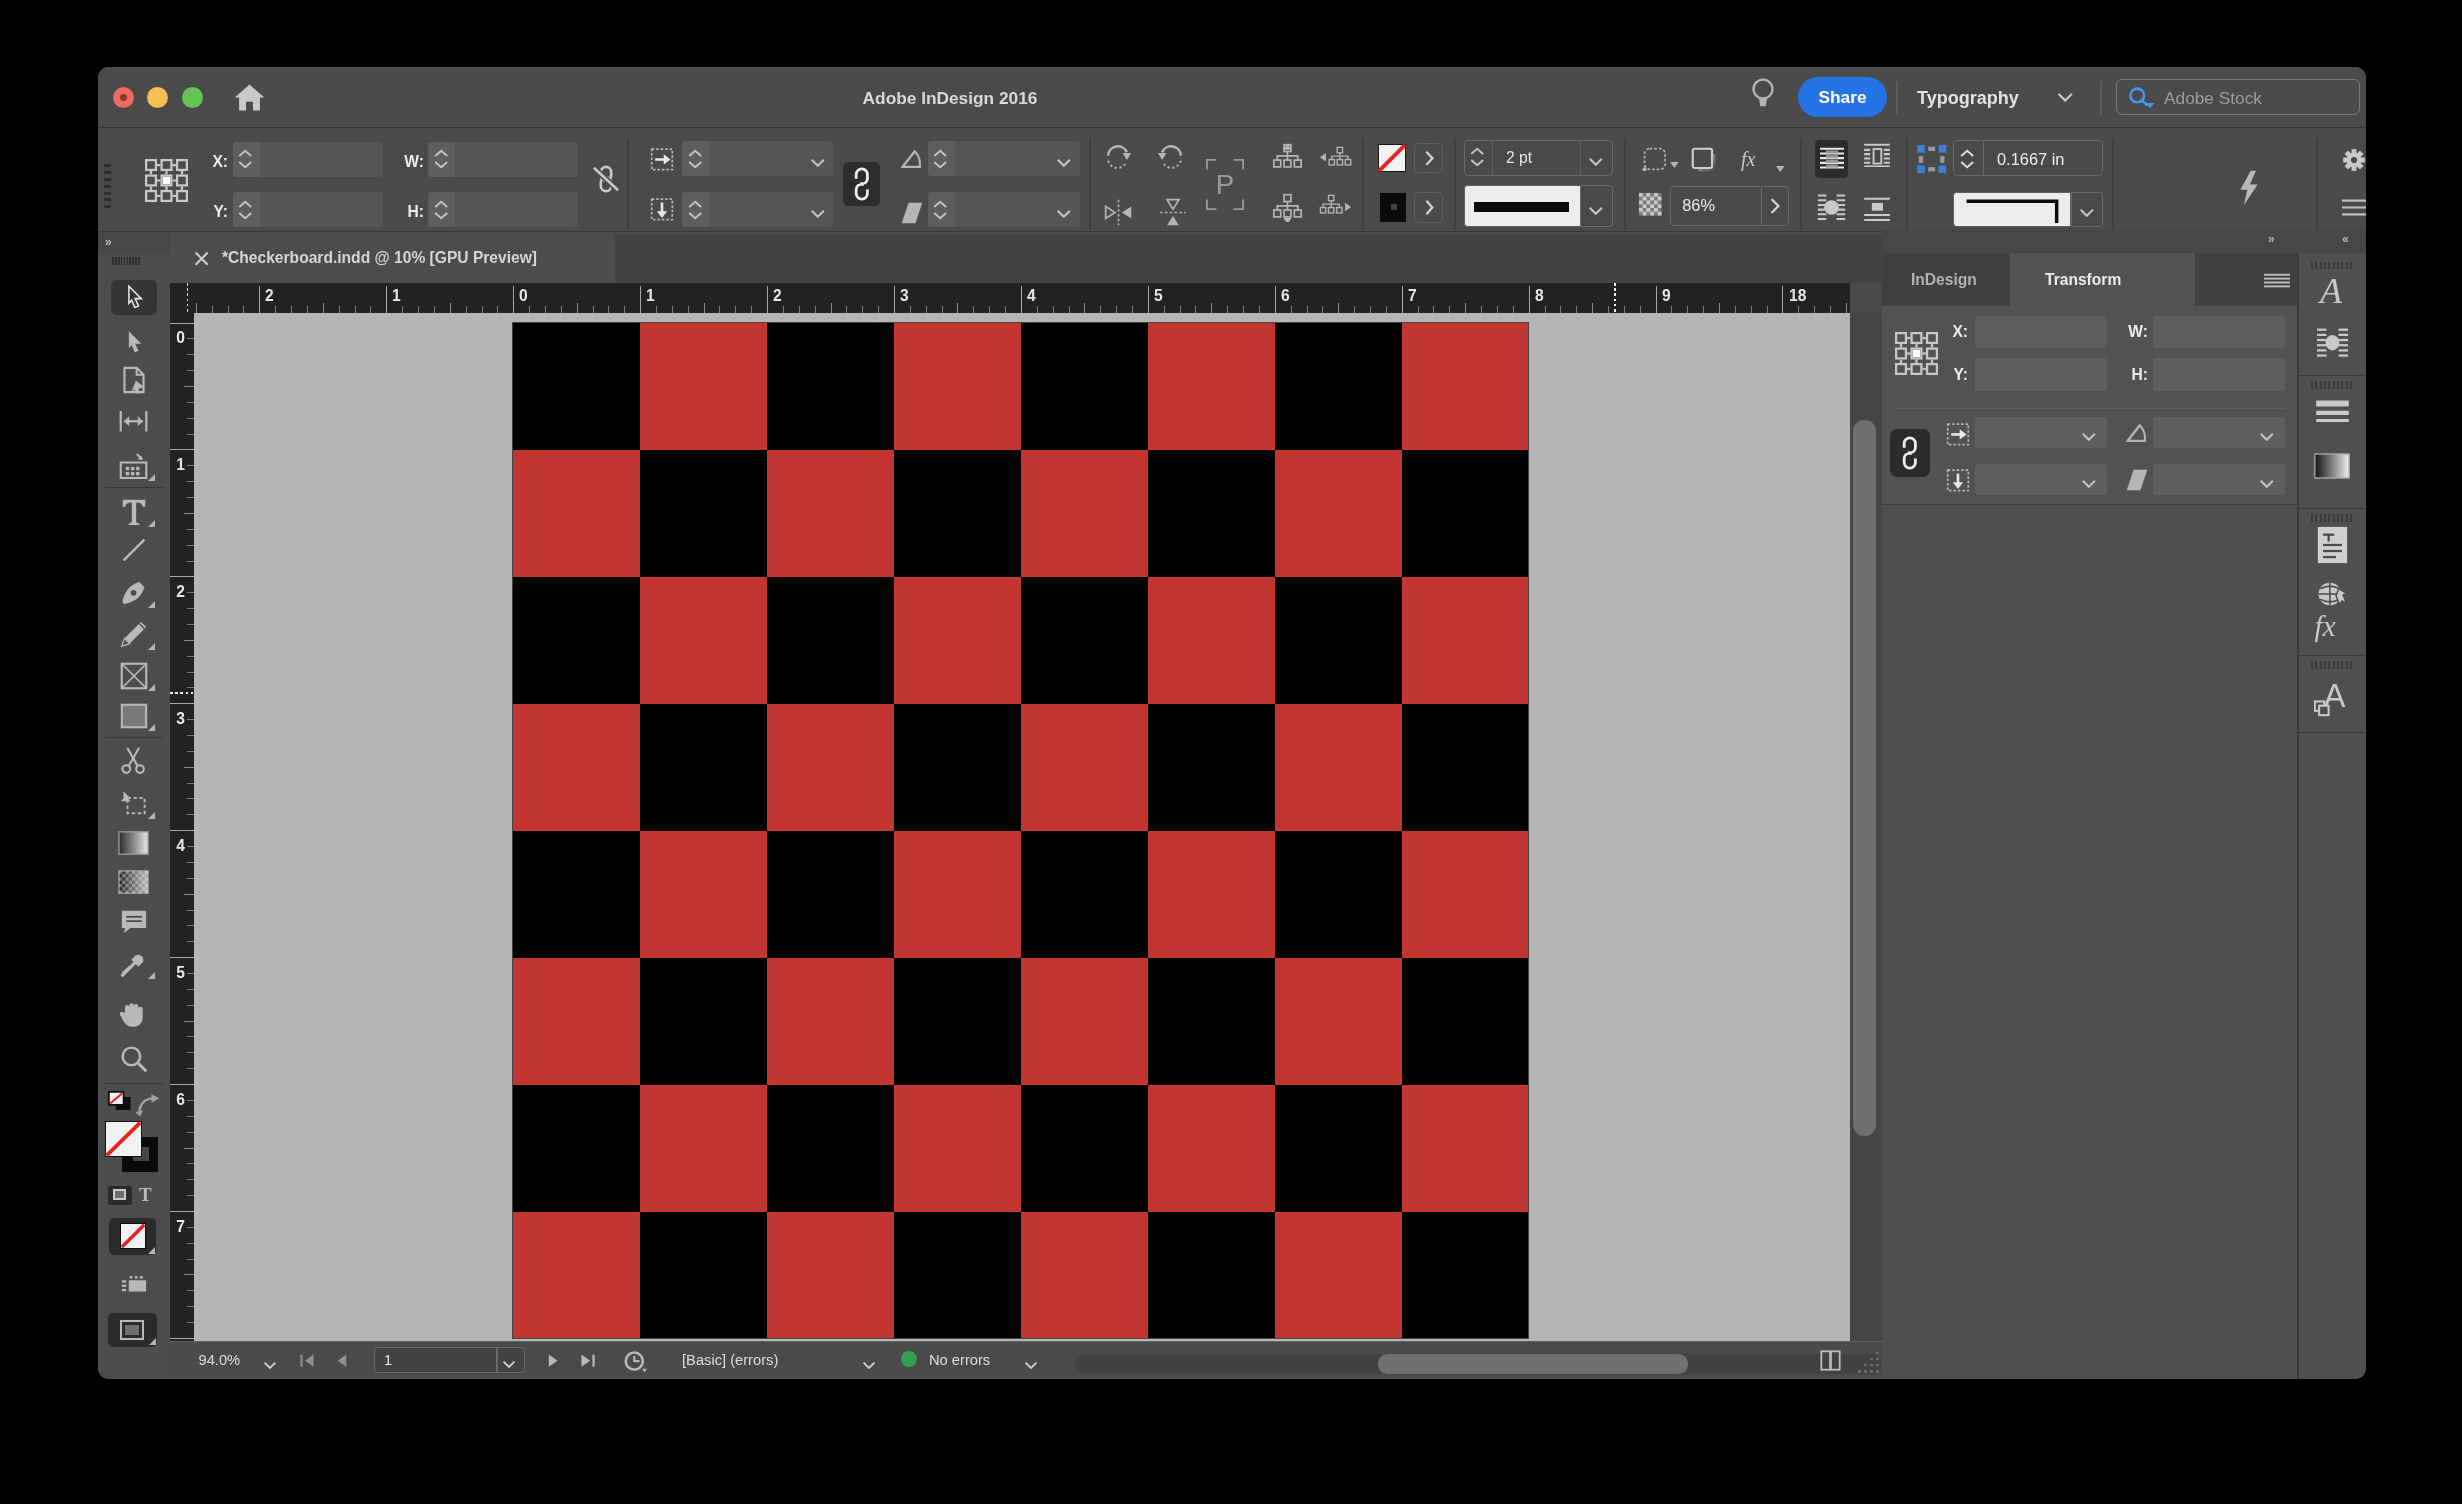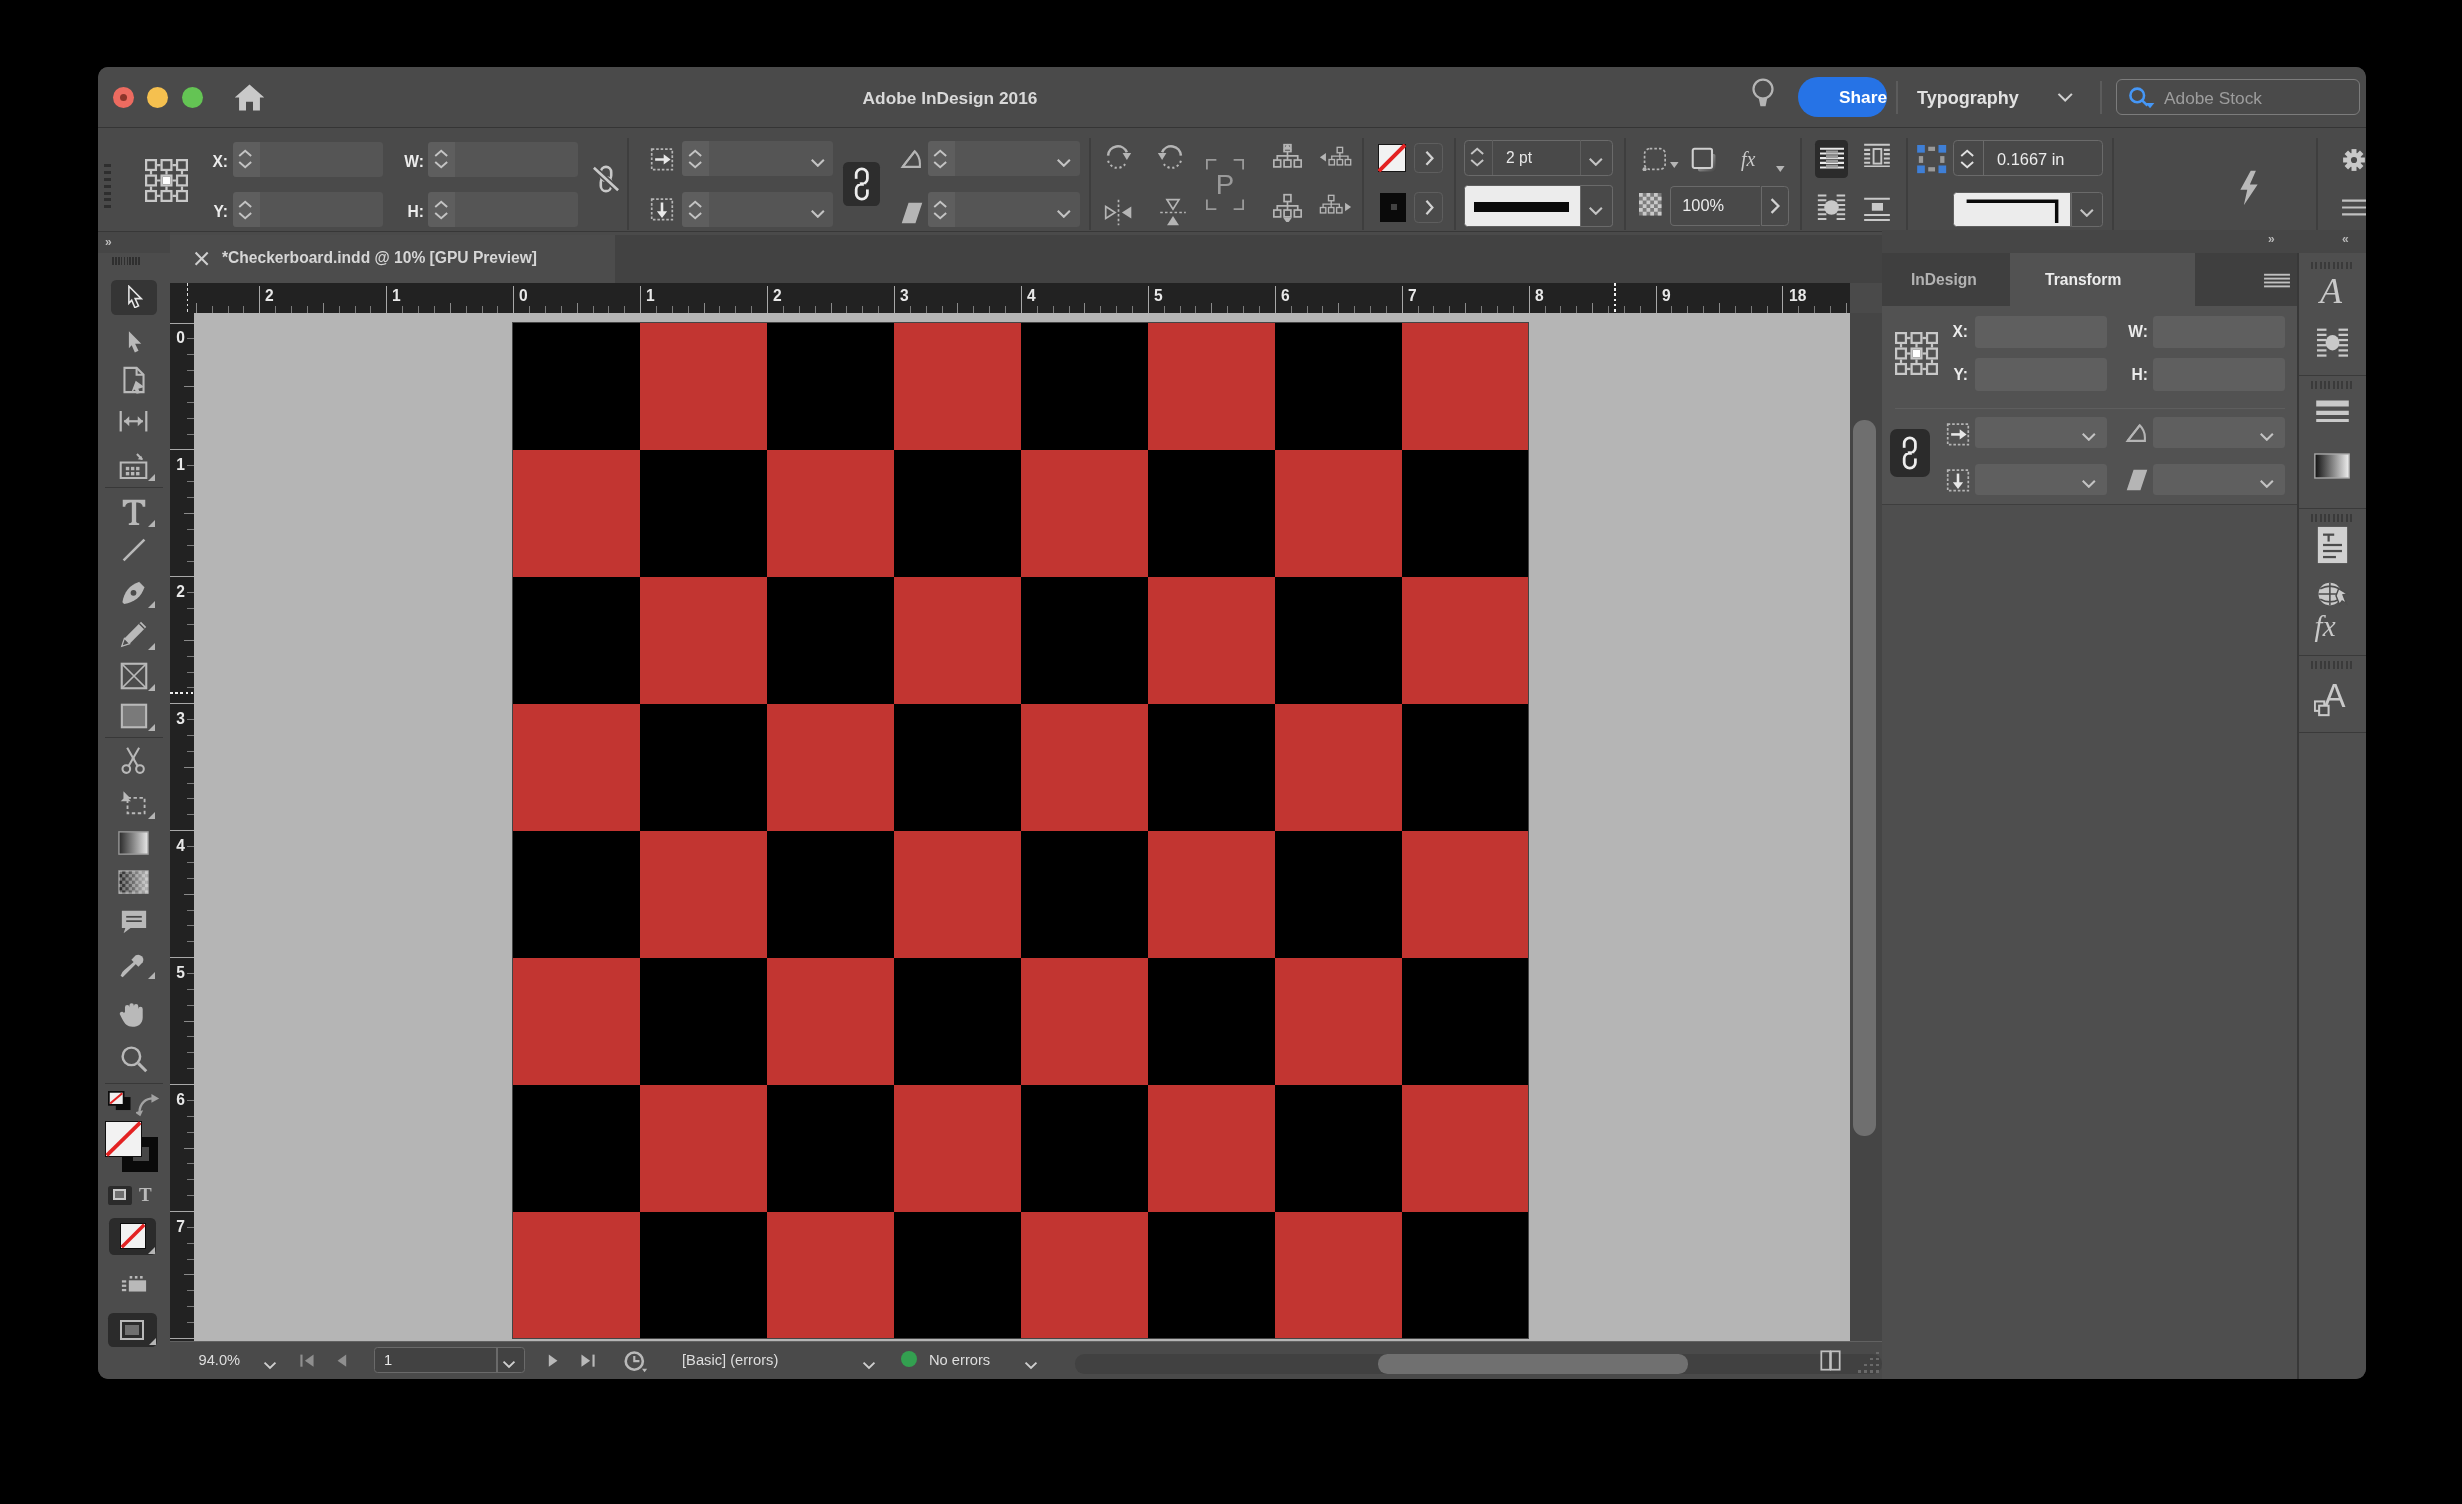--- a/index.html
+++ b/index.html
@@ -18,21 +18,21 @@
   <div class="abs" style="left:84px;top:20px;width:21px;height:21px;border-radius:50%;background:#64c454;"></div>
   <svg class="abs" style="left:135px;top:14px;" width="33" height="33" viewBox="0 0 38 38">
       <path d="M19 4 L36 19 L31 19 L31 34 L23 34 L23 24 L15 24 L15 34 L7 34 L7 19 L2 19 Z" fill="#c9c9c9"></path>
     </svg>
   <div class="abs" style="left:679px;top:21px;width:346px;text-align:center;color:#d9d9d9;font-size:17.3px;font-weight:bold;">Adobe InDesign 2016</div>
 
   <svg class="abs" style="left:1652px;top:10.4px;" width="26" height="38" viewBox="0 0 30 44">
     <circle cx="15" cy="14" r="11" fill="none" stroke="#b4b4b4" stroke-width="2.6"></circle>
     <path d="M10 24 L20 24 L18 34 L12 34 Z" fill="#b4b4b4"></path>
   </svg>
-  <div class="abs" style="left:1700px;top:9.5px;width:89px;height:40px;border-radius:20px;background:#2673e6;color:#fff;font-size:17.3px;font-weight:bold;text-align:right;line-height:40px;">Share</div>
+  <div class="abs" style="left:1700px;top:9.5px;width:89px;height:40px;border-radius:20px;background:#2673e6;color:#fff;font-size:17.3px;font-weight:bold;text-align:center;line-height:40px;">Share</div>
   <div class="abs" style="left:1798px;top:14px;width:1.7px;height:33px;background:#5c5c5c;"></div>
   <div class="abs" style="left:1819px;top:21px;color:#e3e3e3;font-size:18px;font-weight:bold;">Typography</div>
   <svg class="abs" style="left:1959px;top:25px;" width="16.4" height="11.2" viewBox="0 0 22 14">
       <polyline points="2,2 11,11 20,2" fill="none" stroke="#d0d0d0" stroke-width="2.8"></polyline>
     </svg>
   <div class="abs" style="left:2002px;top:14px;width:1.7px;height:33px;background:#5c5c5c;"></div>
   <div class="abs" style="left:2018px;top:12px;width:244px;height:36px;border:1.7px solid #7c7c7c;border-radius:6px;"></div>
   <svg class="abs" style="left:2029px;top:19px;" width="29" height="24" viewBox="0 0 34 28">
     <circle cx="12" cy="11" r="8" fill="none" stroke="#4597f7" stroke-width="3"></circle>
     <line x1="18" y1="17" x2="24" y2="23" stroke="#4597f7" stroke-width="3"></line>
@@ -319,21 +319,21 @@
         <rect x="13" y="13" width="4.333333333333333" height="4.333333333333333" fill="#c9c9c9"></rect>
         <rect x="13" y="21.666666666666664" width="4.333333333333333" height="4.333333333333333" fill="#c9c9c9"></rect>
         <rect x="17.333333333333332" y="0" width="4.333333333333333" height="4.333333333333333" fill="#c9c9c9"></rect>
         <rect x="17.333333333333332" y="8.666666666666666" width="4.333333333333333" height="4.333333333333333" fill="#c9c9c9"></rect>
         <rect x="17.333333333333332" y="17.333333333333332" width="4.333333333333333" height="4.333333333333333" fill="#c9c9c9"></rect>
         <rect x="21.666666666666664" y="4.333333333333333" width="4.333333333333333" height="4.333333333333333" fill="#c9c9c9"></rect>
         <rect x="21.666666666666664" y="13" width="4.333333333333333" height="4.333333333333333" fill="#c9c9c9"></rect>
         <rect x="21.666666666666664" y="21.666666666666664" width="4.333333333333333" height="4.333333333333333" fill="#c9c9c9"></rect>
       </svg>
       <div class="abs" style="left:1572px;top:119px;width:90px;height:40px;background:#494949;border:1.3px solid #6a6a6a;border-right:none;border-radius:4.3px 0 0 4.3px;">
-        <div style="position:absolute;left:11.2px;top:8.6px;color:#ececec;font-size:16.4px;">100%</div>
+        <div style="position:absolute;left:11.2px;top:8.6px;color:#ececec;font-size:16.4px;">86%</div>
       </div>
       <div class="abs" style="left:1663px;top:119px;width:28px;height:40px;background:#494949;border:1.3px solid #6a6a6a;border-radius:0 4.3px 4.3px 0;"><svg width="26" height="38" viewBox="0 0 30 44">
           <polyline points="11,14 19,22 11,30" fill="none" stroke="#d2d2d2" stroke-width="2.6"></polyline>
         </svg></div>
       <div class="abs" style="left:1702px;top:71px;width:1.7px;height:92px;background:#3e3e3e;"></div>
       <div class="abs" style="left:1717px;top:73px;width:33px;height:38px;background:#2b2b2b;border-radius:4.3px;"></div>
       <svg class="abs" style="left:1721px;top:80px;" width="26" height="24" viewBox="0 0 30 28">
         <g stroke="#e8e8e8" stroke-width="2.4">
           <line x1="1" y1="2" x2="29" y2="2"></line>
           <line x1="1" y1="7.5" x2="29" y2="7.5"></line>

